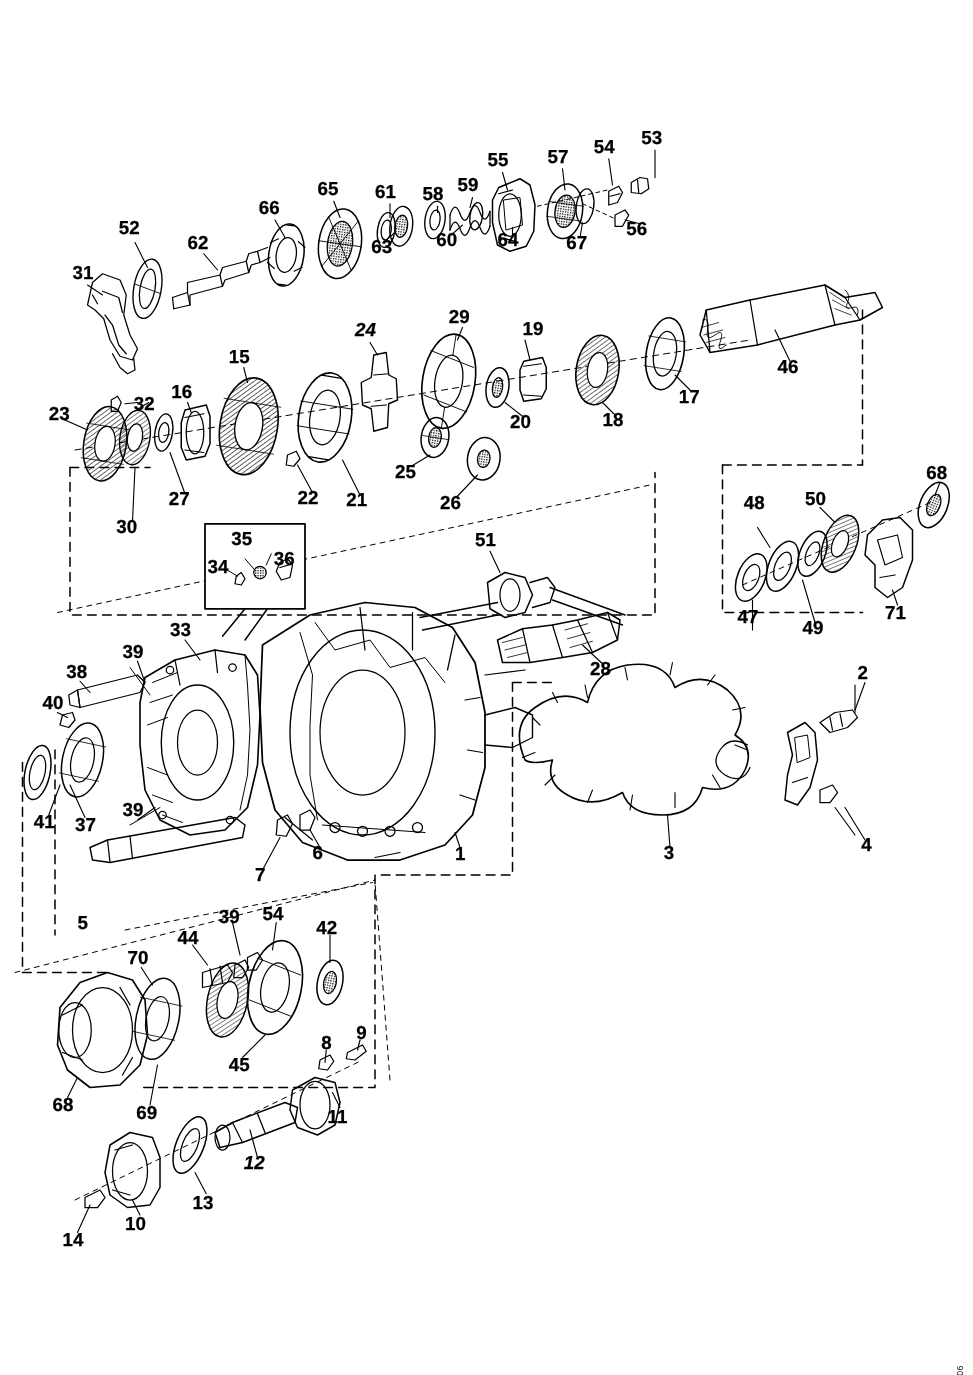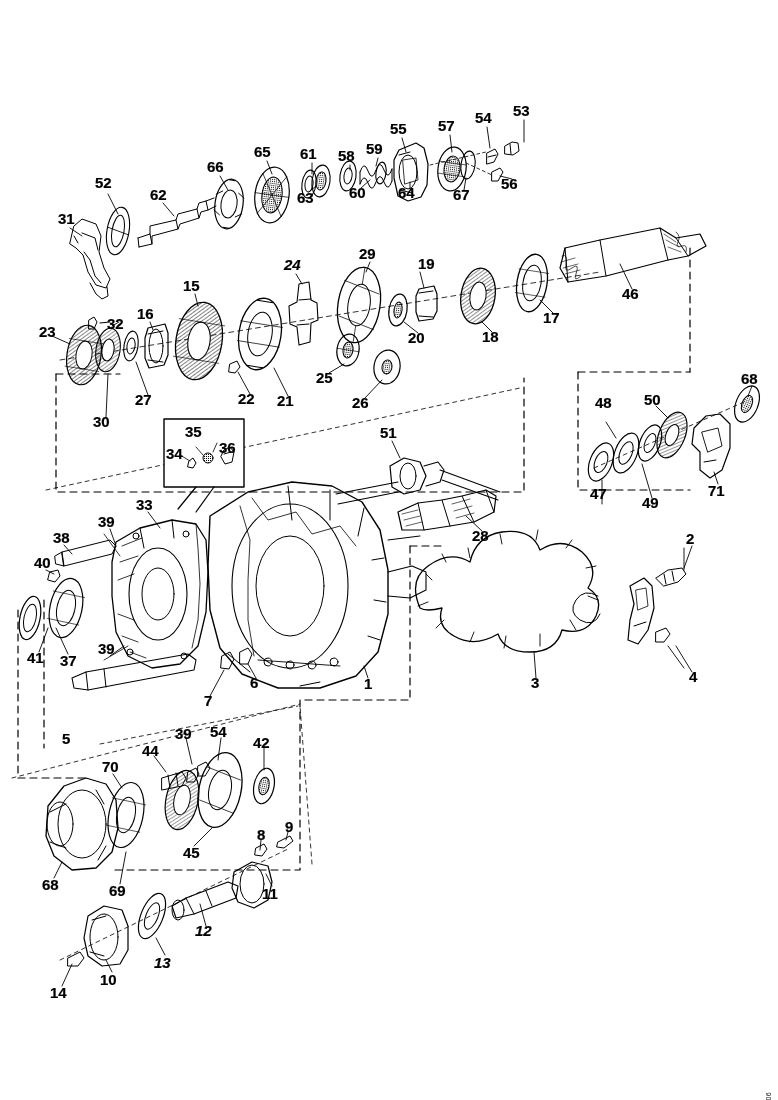--- a/index.html
+++ b/index.html
@@ -616,21 +616,21 @@
     <span class="callout" style="left:531px; top:675px;">3</span>
     <span class="callout" style="left:689px; top:669px;">4</span>
     <span class="callout" style="left:62px;  top:731px;">5</span>
     <span class="callout" style="left:250px; top:675px;">6</span>
     <span class="callout" style="left:204px; top:693px;">7</span>
     <span class="callout" style="left:257px; top:827px;">8</span>
     <span class="callout" style="left:285px; top:819px;">9</span>
     <span class="callout" style="left:100px; top:972px;">10</span>
     <span class="callout" style="left:262px; top:886px;">11</span>
     <span class="callout" style="left:195px; top:923px;font-style:italic;">12</span>
-    <span class="callout" style="left:154px; top:955px;font-style:italic;">13</span>
+    <span class="callout" style="left:154px; top:955px;">13</span>
     <span class="callout" style="left:50px;  top:985px;">14</span>
     <span class="callout" style="left:183px; top:278px;">15</span>
     <span class="callout" style="left:137px; top:306px;">16</span>
     <span class="callout" style="left:543px; top:310px;">17</span>
     <span class="callout" style="left:482px; top:329px;">18</span>
     <span class="callout" style="left:418px; top:256px;">19</span>
     <span class="callout" style="left:408px; top:330px;">20</span>
     <span class="callout" style="left:277px; top:393px;">21</span>
     <span class="callout" style="left:238px; top:391px;">22</span>
     <span class="callout" style="left:39px;  top:324px;">23</span>

